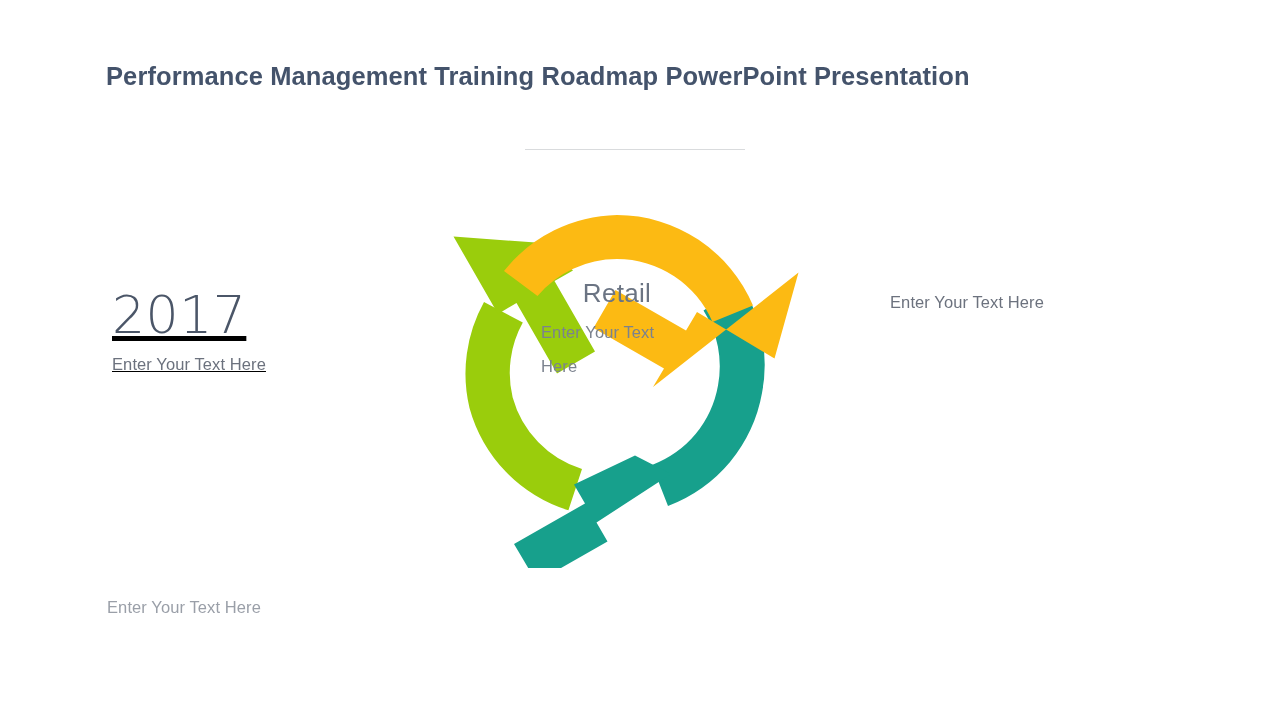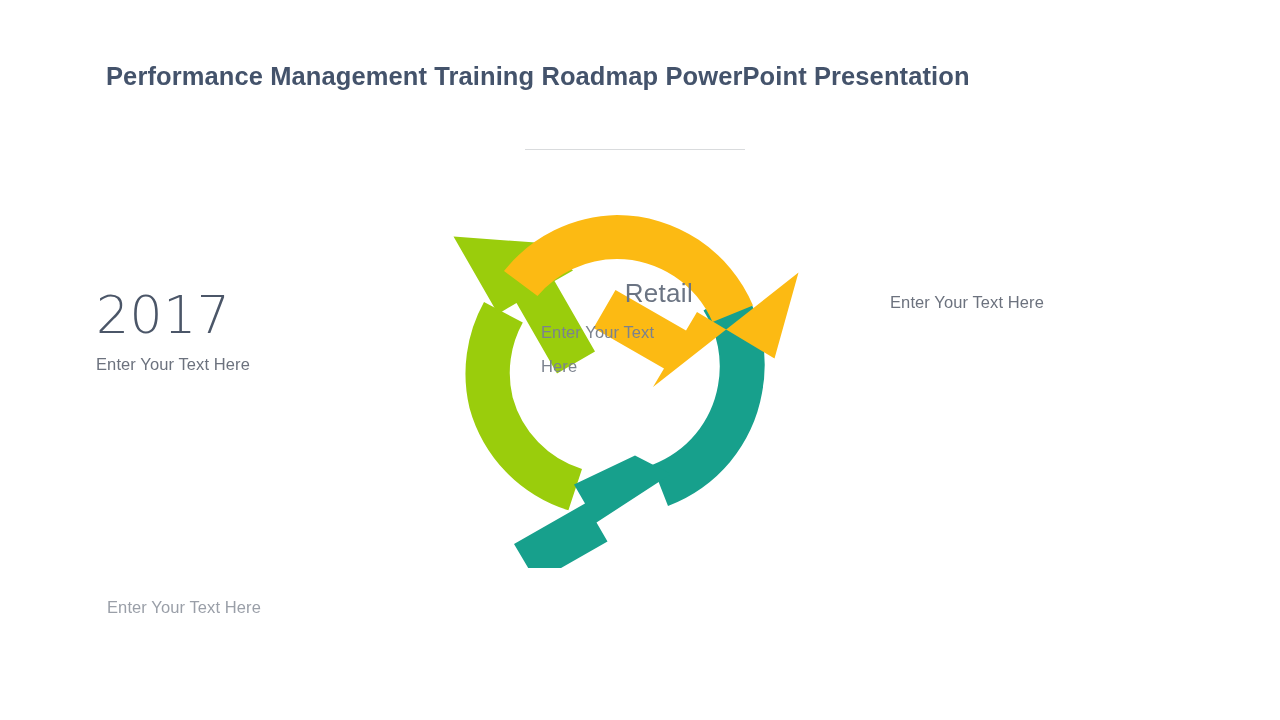--- a/index.html
+++ b/index.html
@@ -66,38 +66,38 @@
     left: 541px;
     top: 276px;
     width: 152px;
     text-align: left;
   }
   .center-heading {
     font-size: 26px;
     font-weight: 400;
     color: #6b7483;
     line-height: 34px;
-    text-align: right;
+    text-align: center;
     letter-spacing: 0.3px;
   }
   .center-sub {
     margin-top: 5px;
     font-size: 16.5px;
     font-weight: 400;
     color: #7b828e;
     line-height: 34px;
     text-align: left;
     letter-spacing: 0.1px;
   }
 
   
   .year-block {
     position: absolute;
   }
-  .year-block.left  { left: 96px; top: 284px; width: 330px; }
+  .year-block.left  { left: 112px; top: 284px; width: 330px; text-decoration: underline; }
   .year-block.right { left: 890px; top: 284px; width: 330px; }
 
   .year-value {
     font-size: 52px;
     font-weight: 300;
     color: #4b5668;
     line-height: 62px;
     letter-spacing: 0.5px;
     font-family: "DejaVu Sans", sans-serif;
   }

